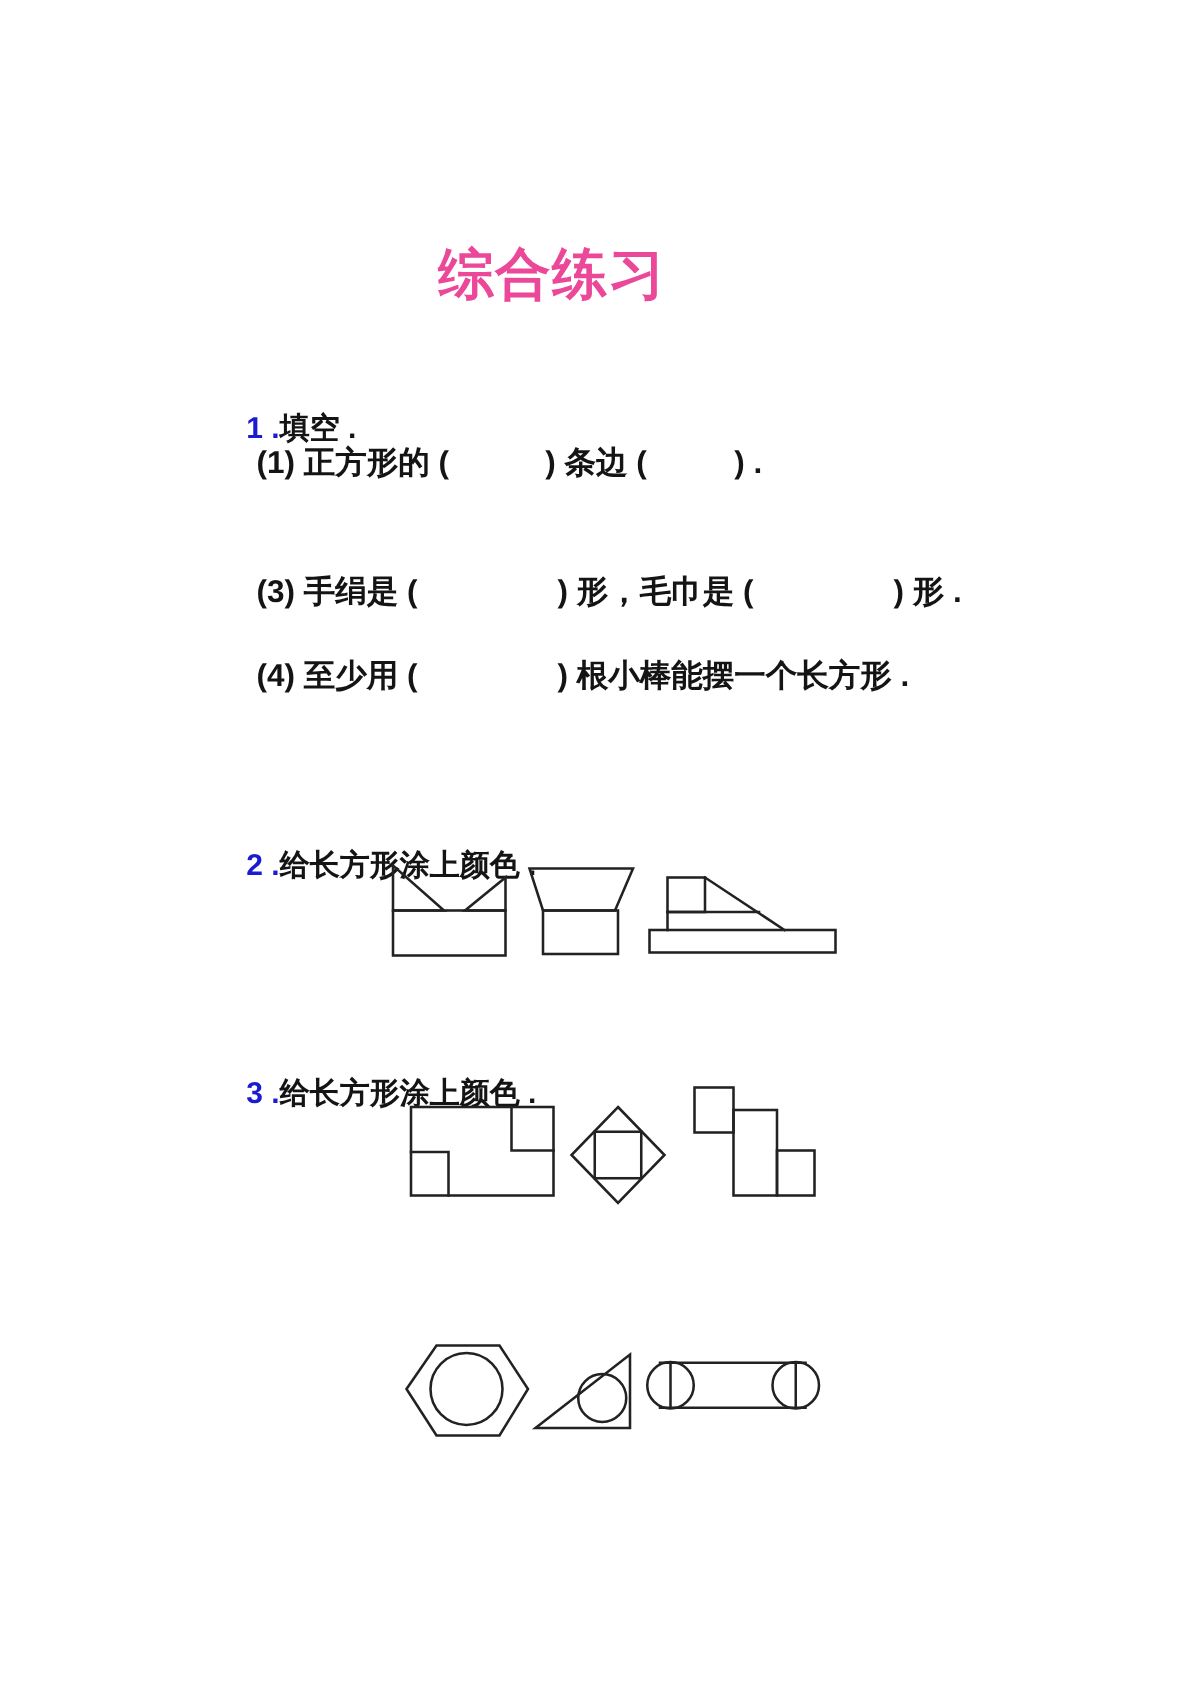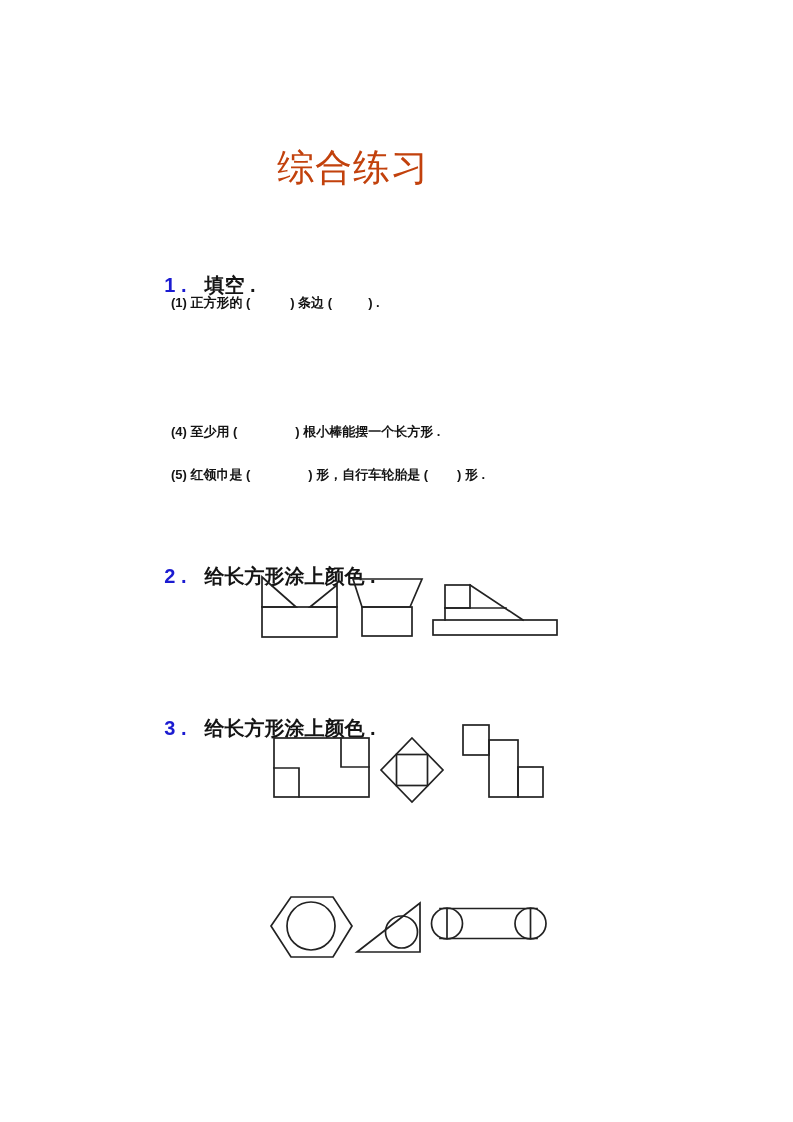--- a/index.html
+++ b/index.html
@@ -5,50 +5,50 @@
   html,body{margin:0;padding:0;background:#ffffff;}
   .page{
     position:relative;
     width:793px;height:1122px;
     background:#ffffff;
     font-family:"Liberation Sans","DejaVu Sans",sans-serif;
     color:#141414;
     overflow:hidden;
   }
   .title{
-    position:absolute;left:277px;top:143px;margin:0;
-    font-size:37px;font-weight:normal;letter-spacing:1px;
-    color:#c2410c;white-space:pre;
+    position:absolute;left:277px;top:143px;margin:15px;
+    font-size:37px;font-weight:bold;letter-spacing:1px;
+    color:#ec4899;white-space:pre;
   }
   .qheading{
     position:absolute;left:142px;
     font-size:20px;font-weight:bold;white-space:pre;
   }
   .qnum{color:var(--accent,#1b1bd1);}
-  .qtext{color:#141414;margin-left:18px;}
+  .qtext{color:#141414;margin-left:0;}
   .item{
     position:absolute;left:171px;
-    font-size:13px;font-weight:bold;white-space:pre;color:#141414;
+    font-size:21px;font-weight:bold;white-space:pre;color:#141414;
   }
   svg.fig{position:absolute;overflow:visible;}
   svg.fig *{fill:none;stroke:var(--ink,#222222);stroke-width:1.7;stroke-linejoin:miter;stroke-linecap:square;}
 </style>
 </head>
 <body>
 
 <div class="page">
 
   <h1 class="title">综合练习</h1>
 
   <div class="qheading" style="top:249px">
     <span class="qnum">1 .</span><span class="qtext">填空 .</span>
   </div>
   <div class="item" style="top:294px">(1) 正方形的 (&nbsp;&nbsp;&nbsp;&nbsp;&nbsp;&nbsp;&nbsp;&nbsp;&nbsp;&nbsp;&nbsp;) 条边 (&nbsp;&nbsp;&nbsp;&nbsp;&nbsp;&nbsp;&nbsp;&nbsp;&nbsp;&nbsp;) .</div>
-  <div class="item" style="top:423px">(4) 至少用 (&nbsp;&nbsp;&nbsp;&nbsp;&nbsp;&nbsp;&nbsp;&nbsp;&nbsp;&nbsp;&nbsp;&nbsp;&nbsp;&nbsp;&nbsp;&nbsp;) 根小棒能摆一个长方形 .</div>
-  <div class="item" style="top:466px">(5) 红领巾是 (&nbsp;&nbsp;&nbsp;&nbsp;&nbsp;&nbsp;&nbsp;&nbsp;&nbsp;&nbsp;&nbsp;&nbsp;&nbsp;&nbsp;&nbsp;&nbsp;) 形，自行车轮胎是 (&nbsp;&nbsp;&nbsp;&nbsp;&nbsp;&nbsp;&nbsp;&nbsp;) 形 .</div>
+  <div class="item" style="top:380px">(3) 手绢是 (&nbsp;&nbsp;&nbsp;&nbsp;&nbsp;&nbsp;&nbsp;&nbsp;&nbsp;&nbsp;&nbsp;&nbsp;&nbsp;&nbsp;&nbsp;&nbsp;) 形，毛巾是 (&nbsp;&nbsp;&nbsp;&nbsp;&nbsp;&nbsp;&nbsp;&nbsp;&nbsp;&nbsp;&nbsp;&nbsp;&nbsp;&nbsp;&nbsp;&nbsp;) 形 .</div>
+  <div class="item" style="top:436px">(4) 至少用 (&nbsp;&nbsp;&nbsp;&nbsp;&nbsp;&nbsp;&nbsp;&nbsp;&nbsp;&nbsp;&nbsp;&nbsp;&nbsp;&nbsp;&nbsp;&nbsp;) 根小棒能摆一个长方形 .</div>
 
   <div class="qheading" style="top:540px">
     <span class="qnum">2 .</span><span class="qtext">给长方形涂上颜色 .</span>
   </div>
 
   <svg class="fig" style="left:258px;top:572px" width="84" height="68" aria-label="boat-rectangle-with-two-triangles">
     <rect x="4" y="35" width="75" height="30"></rect>
     <polygon points="4,5 4,35 38,35"></polygon>
     <polygon points="79,13 79,35 52,35"></polygon>
   </svg>

